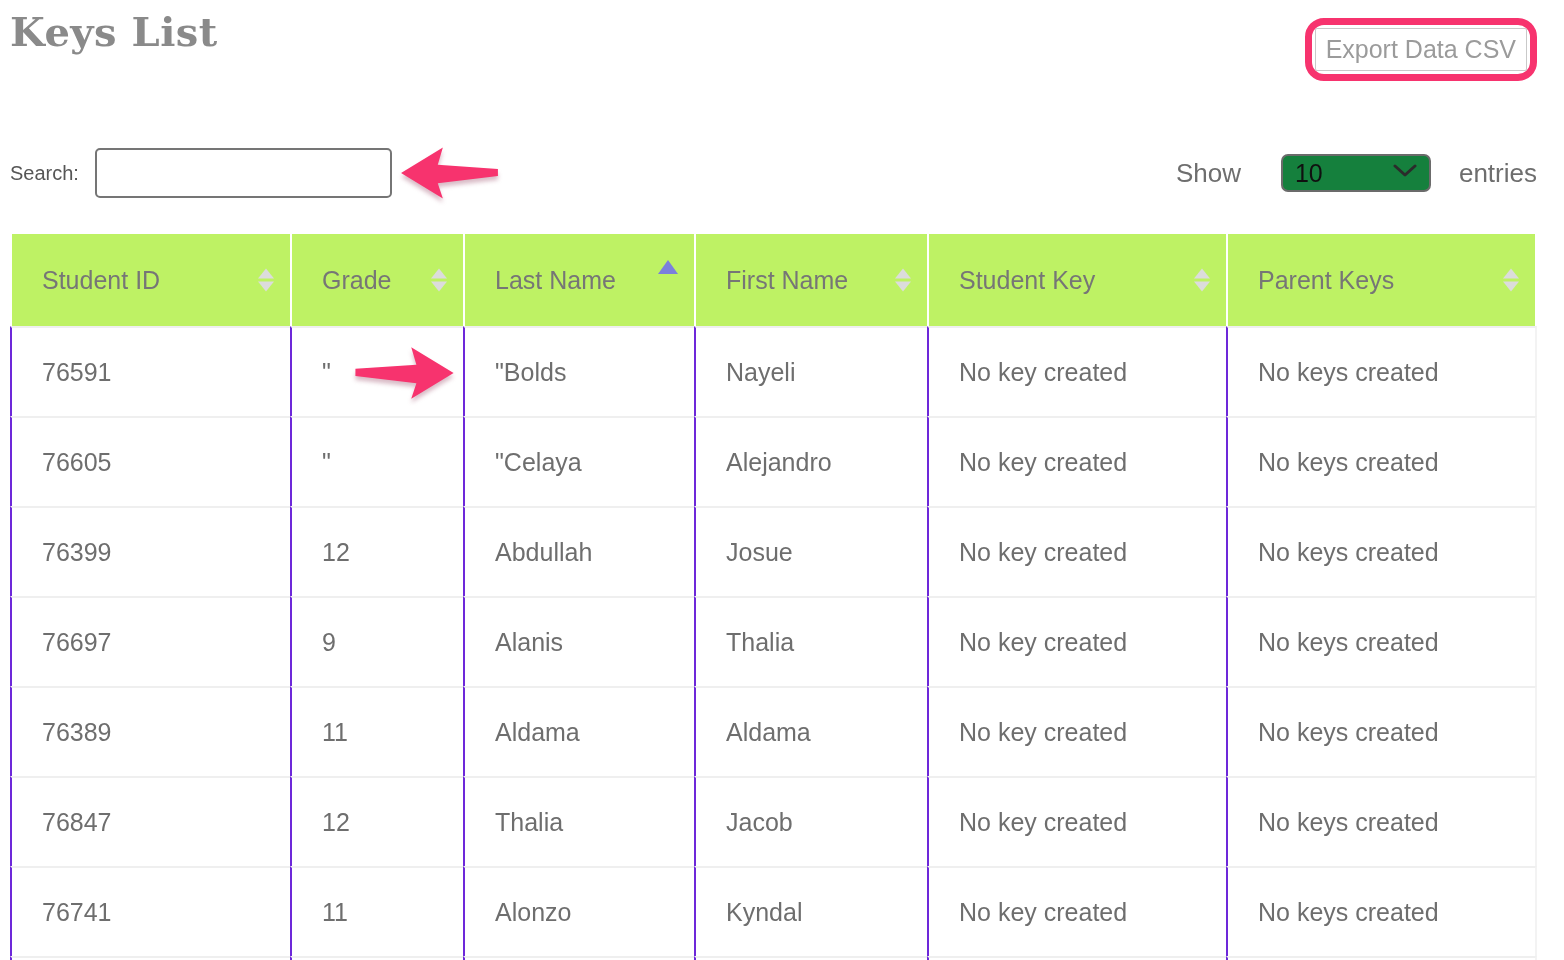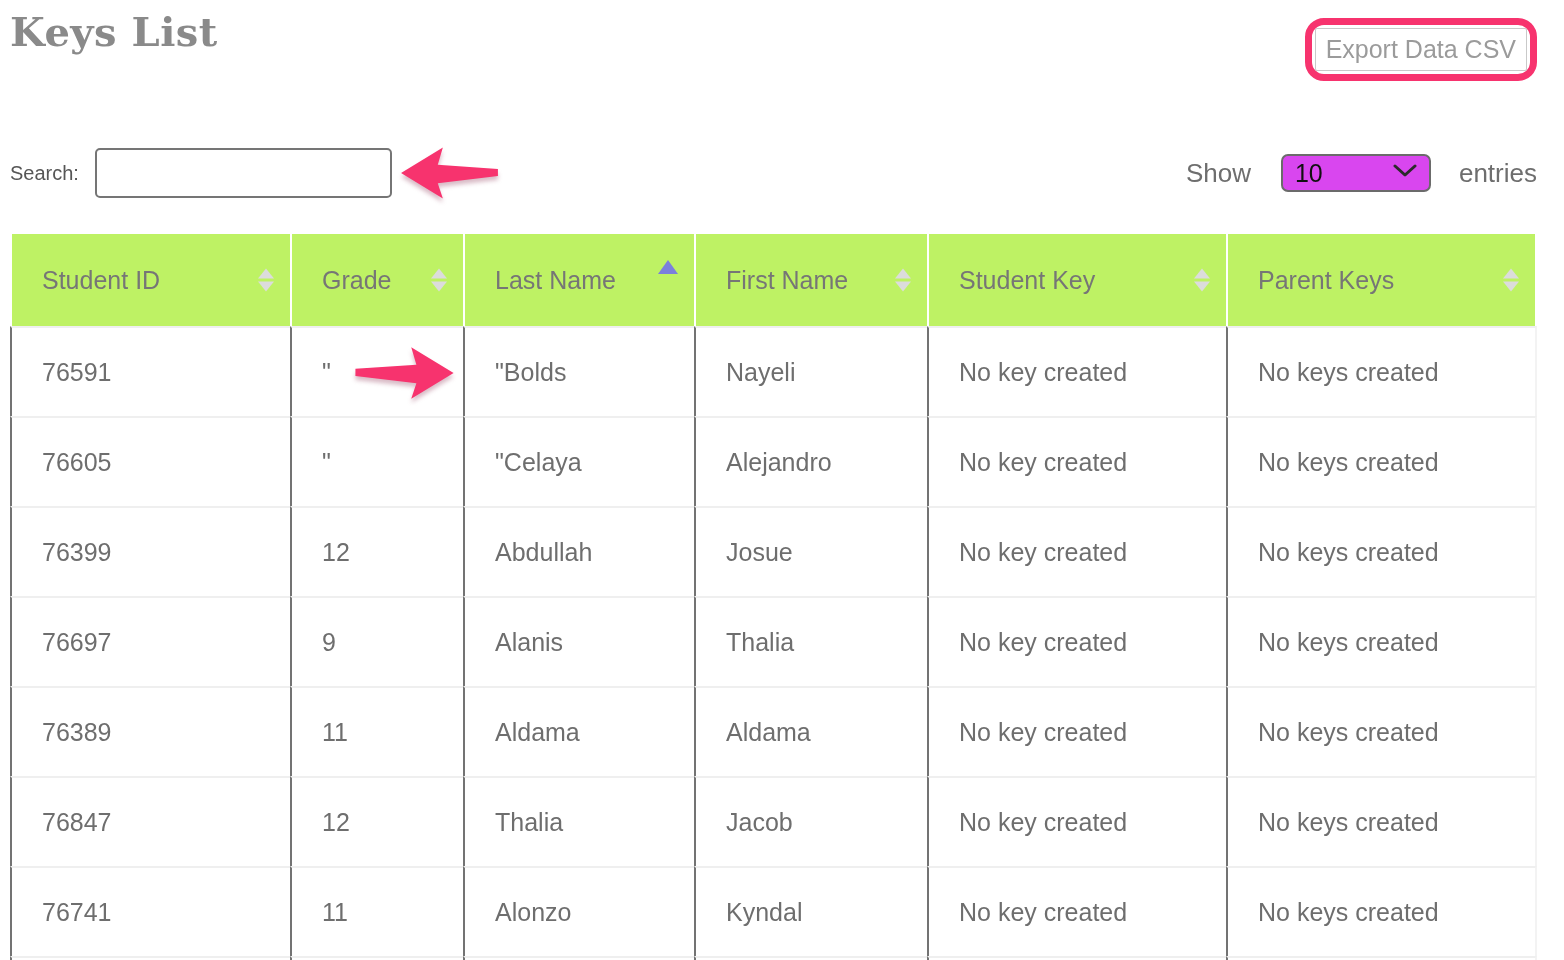--- a/index.html
+++ b/index.html
@@ -32,40 +32,40 @@
   .search-label{font-size:20px;color:#565656;}
   .search-input{
     margin-left:16px;width:273px;height:46px;border:2px solid #757575;border-radius:5px;
     font-size:24px;padding:0 10px;color:#444;outline:none;background:#fff;
   }
   .arrow-svg{display:block;}
   .search-arrow{margin-left:6px;}
   .show-wrap{display:flex;align-items:center;}
   .show-label,.entries-label{font-size:26px;color:#6e6e6e;}
   .select-box{
-    margin-left:30px;width:122px;height:34px;border:2px solid #6b6b6b;border-radius:7px;
-    display:flex;align-items:center;justify-content:space-between;padding:0 12px;cursor:pointer;background:#d946ef;
+    margin-left:40px;width:122px;height:34px;border:2px solid #6b6b6b;border-radius:7px;
+    display:flex;align-items:center;justify-content:space-between;padding:0 12px;cursor:pointer;background:#15803d;
   }
   .select-value{font-size:25px;color:#101010;}
   .entries-label{margin-left:28px;}
 
   
   table{
     border-collapse:separate;border-spacing:0;table-layout:fixed;
     width:1527px;margin-top:33px;
   }
   th{
     background:#bef264;height:92px;text-align:left;font-weight:normal;
     font-size:25px;color:#767676;padding:0 0 0 30px;position:relative;
     border-left:2px solid #ffffff;box-sizing:border-box;cursor:pointer;
   }
   th:last-child{border-right:2px solid #ffffff;}
   td{
     height:90px;font-size:25px;color:#6e6e6e;padding:0 0 0 30px;
-    border-top:2px solid #efefef;border-left:2px solid #737373;box-sizing:border-box;
+    border-top:2px solid #efefef;border-left:2px solid #6d28d9;box-sizing:border-box;
     background:#fff;overflow:visible;
   }
   td:last-child{border-right:2px solid #f3f3f3;}
 
   
   .sort-both{position:absolute;right:16px;top:50%;transform:translateY(-50%);display:flex;flex-direction:column;gap:3px;}
   .tri-up{display:block;width:0;height:0;border-left:8px solid transparent;border-right:8px solid transparent;border-bottom:10px solid #dcdcdc;}
   .tri-down{display:block;width:0;height:0;border-left:8px solid transparent;border-right:8px solid transparent;border-top:10px solid #dcdcdc;}
   .sort-asc{position:absolute;right:16px;top:26px;display:block;width:0;height:0;
     border-left:10px solid transparent;border-right:10px solid transparent;border-bottom:14px solid #7b80dc;}

